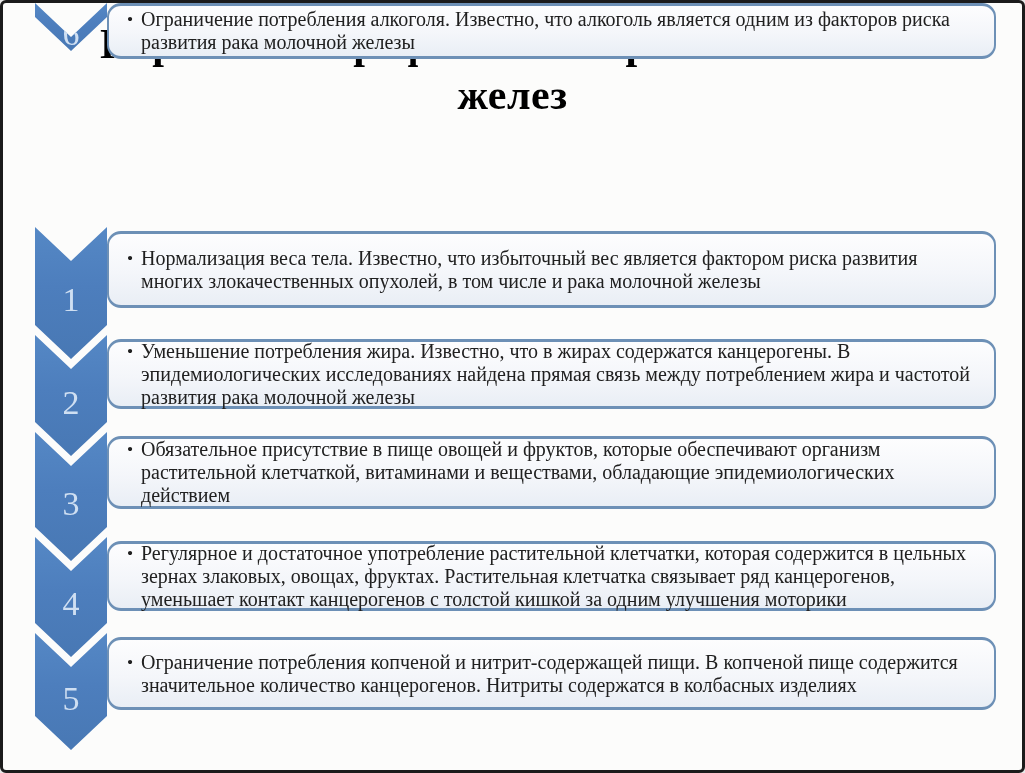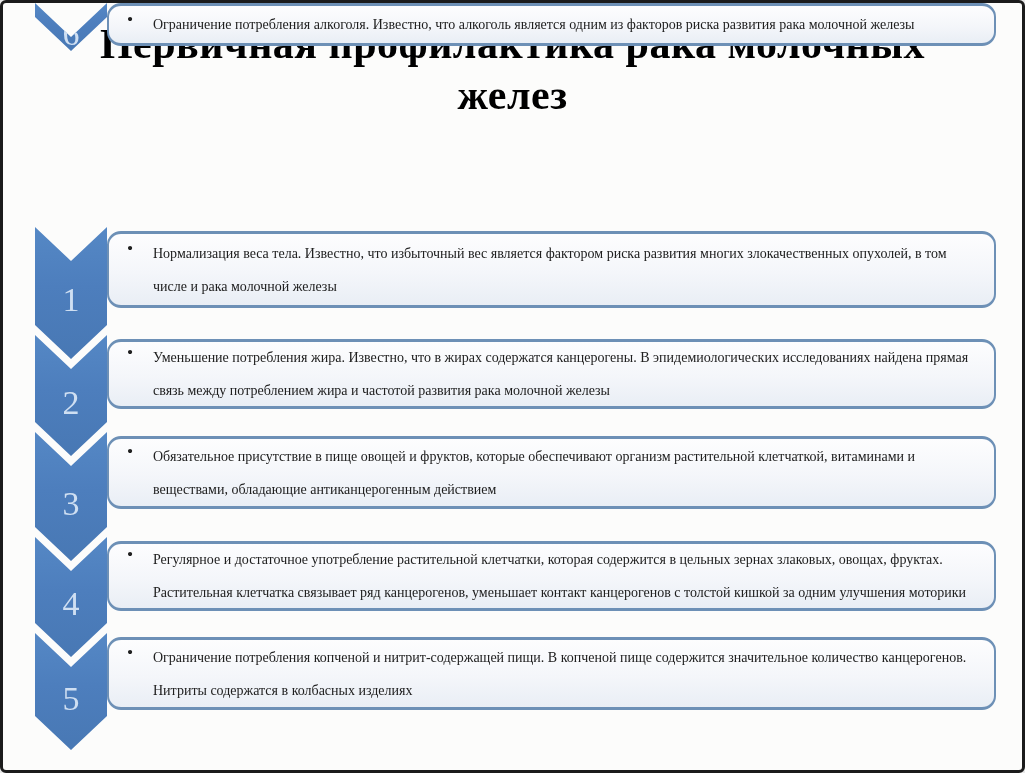--- a/index.html
+++ b/index.html
@@ -74,24 +74,23 @@
   }
   .bullet{
     width:14px;
     flex:0 0 14px;
     font-size:17.5px;
     line-height:23px;
     color:#202020;
   }
   .itext{
     flex:1;
-    font-size:14px;
-    line-height:33px;
+    font-size:20px;
+    line-height:23px;
     color:#202020;
-    margin-left:12px;
   }
 </style>
 </head>
 <body>
 
 <div class="slide">
 
   <div class="title">Первичная профилактика рака молочных желез</div>
 
   <div class="row">
@@ -118,21 +117,21 @@
     </div>
   </div>
 
   <div class="row">
     <div class="chevron">
       <span class="num">3</span>
     </div>
     <div class="textbox">
       <div class="bullet-line">
         <span class="bullet">•</span>
-        <span class="itext">Обязательное присутствие в пище овощей и фруктов, которые обеспечивают организм растительной клетчаткой, витаминами и веществами, обладающие антиканцерогенным действием</span>
+        <span class="itext">Обязательное присутствие в пище овощей и фруктов, которые обеспечивают организм растительной клетчаткой, витаминами и веществами, обладающие эпидемиологических действием</span>
       </div>
     </div>
   </div>
 
   <div class="row">
     <div class="chevron">
       <span class="num">4</span>
     </div>
     <div class="textbox">
       <div class="bullet-line">

